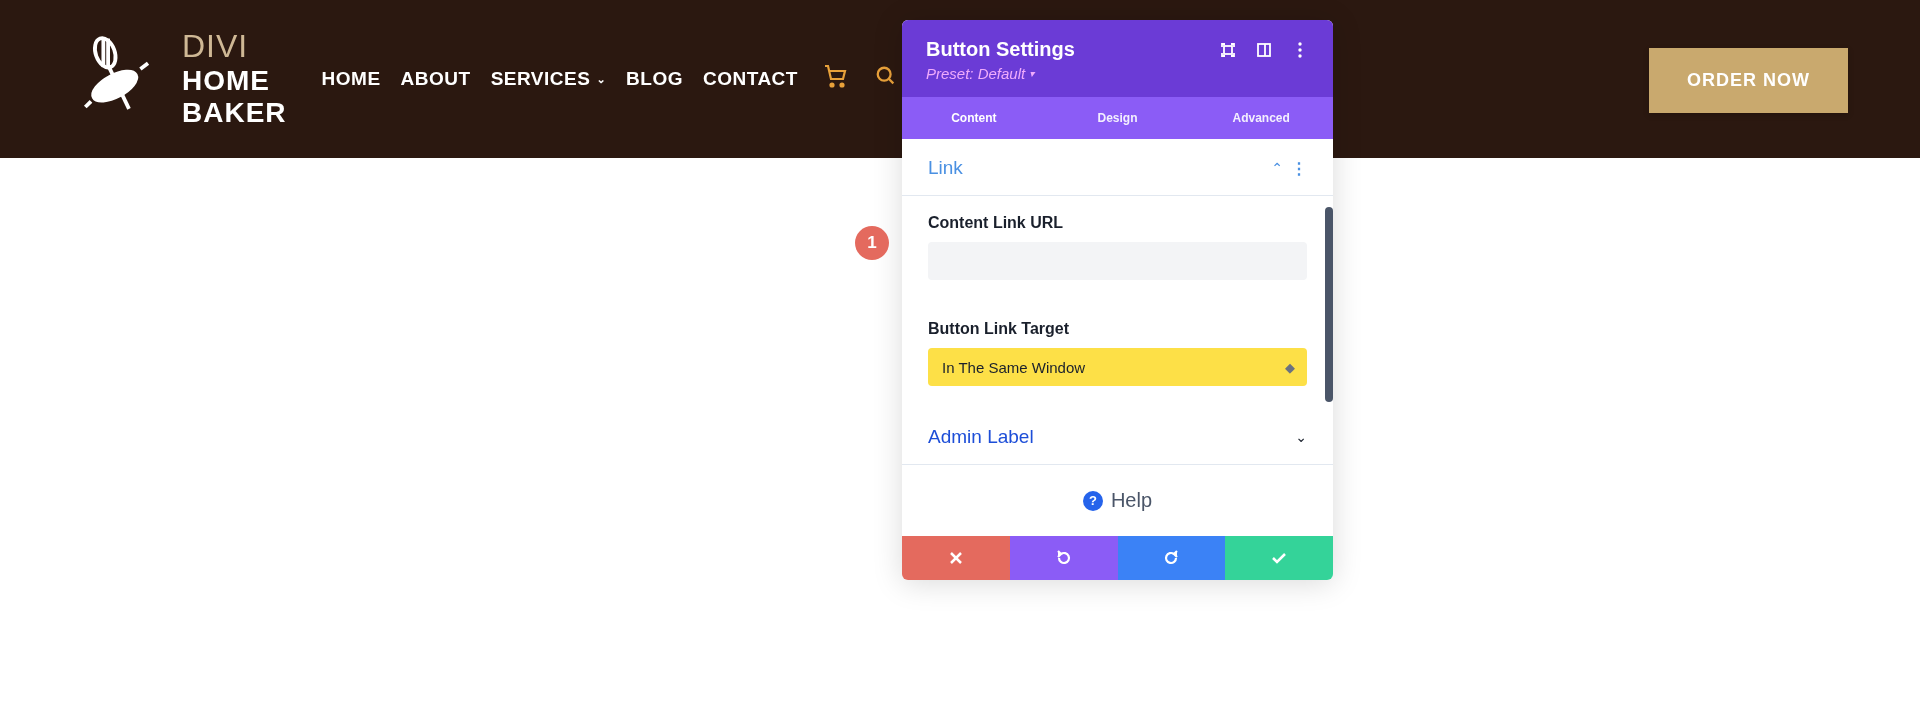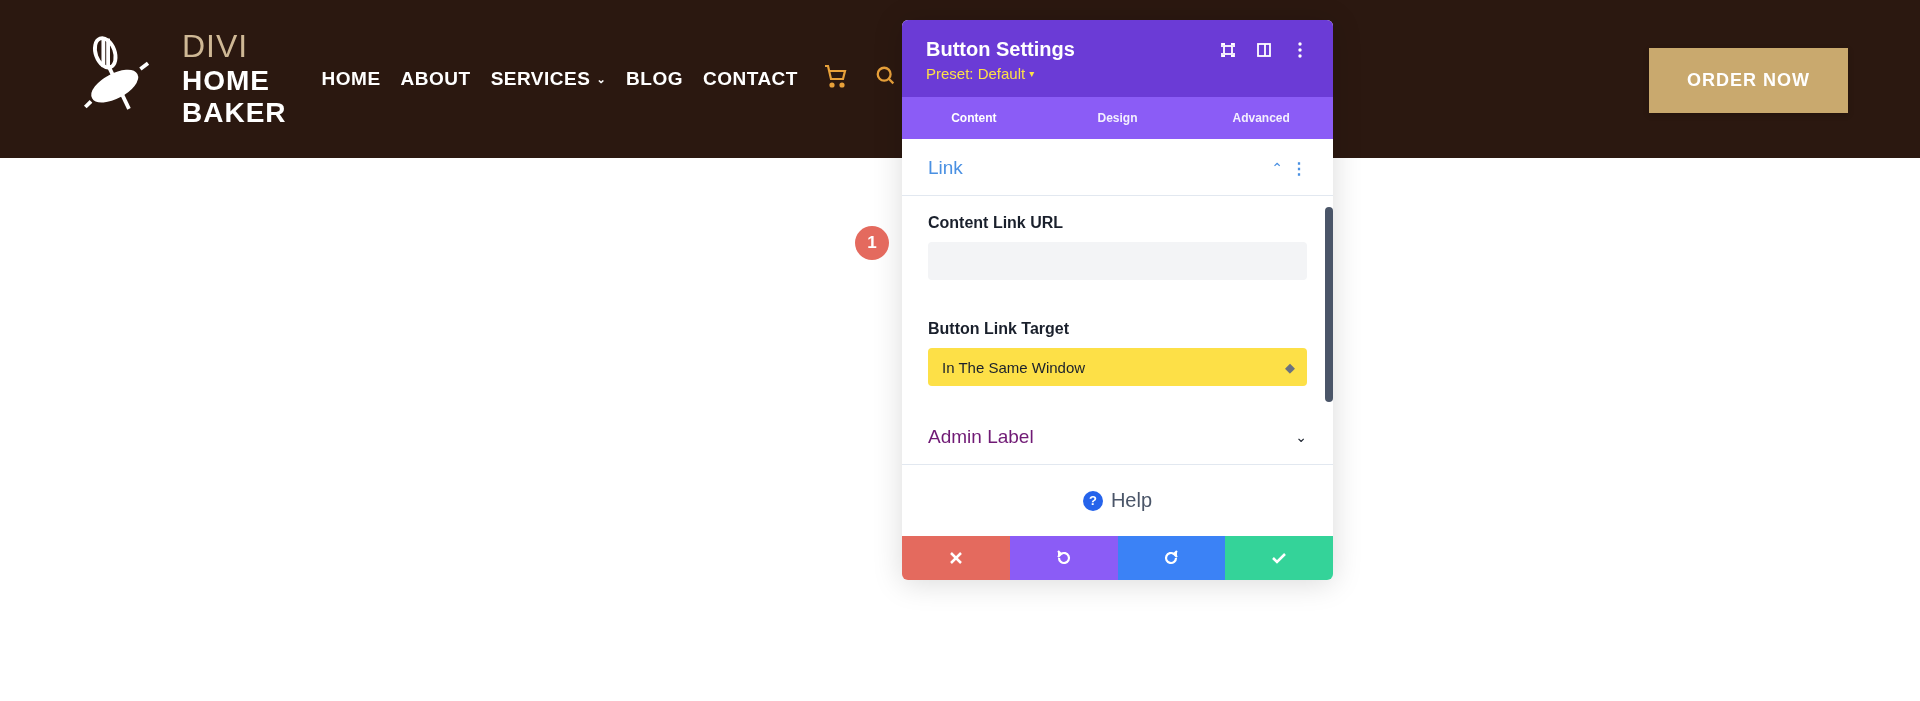--- a/index.html
+++ b/index.html
@@ -24,34 +24,34 @@
 .arrow-annotation { position: absolute; top: 142px; left: 1225px; pointer-events: none; }
 
 .badge-1 { position: absolute; left: 855px; top: 226px; width: 34px; height: 34px; border-radius: 50%; background: #e46a5e; color: #fff; display: flex; align-items: center; justify-content: center; font-weight: 700; font-size: 17px; z-index: 5; }
 
 .settings-panel { position: absolute; left: 862px; top: 20px; width: 431px; background: #fff; box-shadow: 0 3px 30px rgba(0,0,0,0.15); border-radius: 6px; overflow: hidden; margin-left: 40px; }
 .panel-header { background: #6b3bd6; padding: 18px 24px 14px; }
 .panel-title-row { display: flex; align-items: center; justify-content: space-between; }
 .panel-title { color: #fff; font-size: 20px; font-weight: 600; }
 .panel-header-icons { display: flex; gap: 18px; align-items: center; }
 .panel-header-icon { color: #fff; width: 18px; height: 18px; cursor: pointer; display: flex; align-items: center; justify-content: center; }
-.panel-preset { color: #fde047; font-size: 15px; margin-top: 4px; cursor: pointer; display: inline-flex; align-items: center; gap: 4px; }
+.panel-preset { color: #f0abfc; font-size: 15px; margin-top: 4px; cursor: pointer; display: inline-flex; align-items: center; gap: 4px; font-style: italic; }
 .preset-caret { font-size: 10px; }
 
 .panel-tabs { display: flex; background: #8b5cf6; }
 .panel-tab { flex: 1; text-align: center; padding: 14px 0; color: #fff; font-weight: 600; font-size: 12px; cursor: pointer; }
 .panel-tab.active { background: #8b5cf6; }
 .panel-tab:not(.active) { opacity: 0.9; }
 
 .panel-body { background: #fff; position: relative; }
 .scrollbar-stub { position: absolute; right: 0; top: 68px; width: 8px; height: 195px; background: #4a5568; border-radius: 4px; }
 .section { padding: 18px 26px 16px; border-bottom: 1px solid #e2e8f0; }
 .section-row { display: flex; justify-content: space-between; align-items: center; cursor: pointer; gap: 24px; }
 .section-title { font-size: 19px; color: #4a90e2; font-weight: 400; }
-.section-title.muted { color: #701a75; }
+.section-title.muted { color: #1d4ed8; }
 .section-togglers { display: flex; align-items: center; gap: 8px; }
 .section-chevron { color: #4a90e2; font-size: 14px; }
 .section-dots { color: #4a90e2; font-size: 16px; font-weight: bold; }
 .section-chevron.dark { color: #1a202c; }
 
 .field { padding: 18px 26px 22px; }
 .field-label { color: #1a202c; font-size: 16px; font-weight: 600; margin-bottom: 10px; }
 .text-input { width: 100%; height: 38px; background: #f3f4f6; border: none; border-radius: 4px; padding: 0 12px; font-size: 15px; }
 .select-wrap { position: relative; width: 100%; background: #fde047; border-radius: 4px; height: 38px; display: flex; align-items: center; padding: 0 14px; cursor: pointer; }
 .select-value { font-size: 15px; color: #1a202c; }

